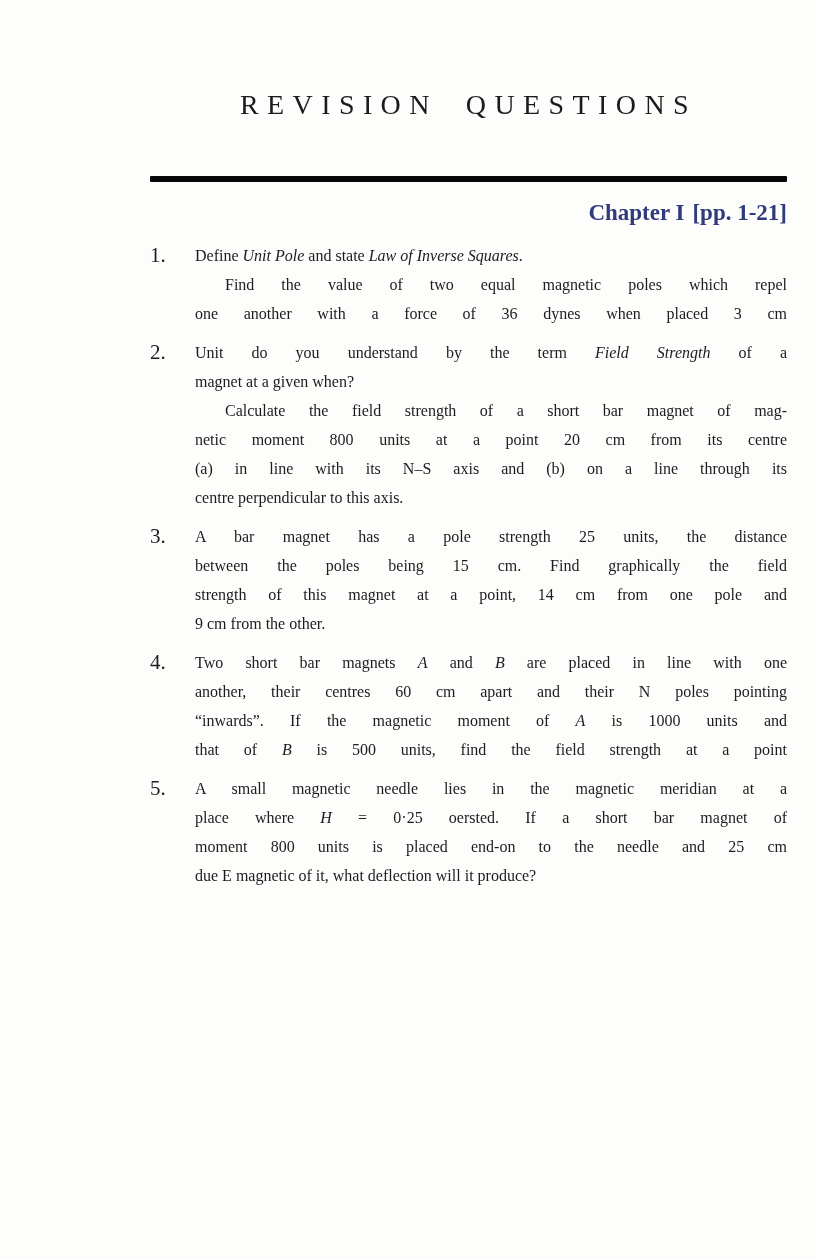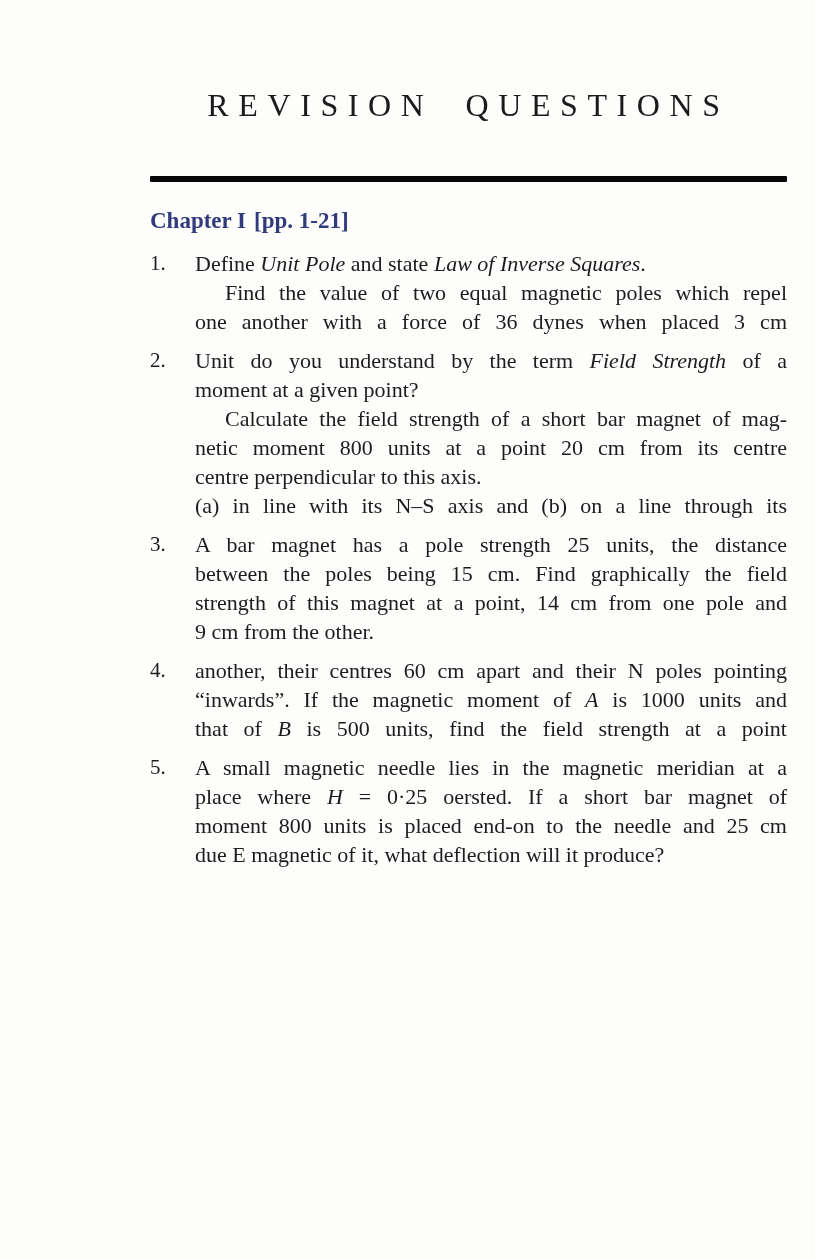--- a/index.html
+++ b/index.html
@@ -11,57 +11,58 @@
     font-family:"Liberation Serif", serif;
     color:#1c1c1c;
   }
   .page { position:relative; width:815px; height:1259px; }
 
   .content { margin-left:150px; margin-right:28px; }
 
   .page-title {
     margin-top:88px;
     text-align:center;
-    font-size:32px;
+    font-size:28px;
     line-height:34px;
     letter-spacing:0.30em;
     word-spacing:0.45em;
     color:#1b1b1b;
     font-weight:400;
   }
 
   .rule {
     margin-top:54px;
     height:6px;
     background:#070707;
     border-radius:1px;
   }
 
   .chapter-heading {
-    margin-top:25px;
+    margin-top:17px;
     font-size:23px;
     line-height:28px;
     font-weight:bold;
     color:#303a7c;
+    text-align:right;
   }
   .chapter-heading .pages { margin-left:8px; }
 
   .questions { margin-top:14px; }
 
   .question { display:flex; margin-bottom:10px; }
   .qnum {
     width:45px;
     flex:0 0 45px;
     font-size:21px;
     line-height:29px;
   }
   .qbody { flex:1 1 auto; min-width:0; }
 
   .qline {
-    font-size:22px;
+    font-size:16px;
     line-height:29px;
     text-align:justify;
     text-align-last:justify;
     white-space:normal;
   }
   .qline.last { text-align-last:left; }
   .qline.indent { text-indent:30px; }
   .qline i { font-style:italic; }
 
   
@@ -97,45 +98,46 @@
               <div class="qline indent"><span>Find the value of two equal magnetic poles which repel</span></div>
               <div class="qline"><span>one another with a force of 36 dynes when placed 3 cm</span></div>
             </div>
           </div>
         </div>
         <div class="question">
           <div class="qnum">2.</div>
           <div class="qbody">
             <div class="qpara">
               <div class="qline"><span>Unit do you understand by the term </span><i>Field Strength</i><span> of a</span></div>
-              <div class="qline last"><span>moment at a given point?</span></div>
+              <div class="qline last"><span>magnet at a given when?</span></div>
             </div>
             <div class="qpara">
               <div class="qline indent"><span>Calculate the field strength of a short bar magnet of mag-</span></div>
               <div class="qline"><span>netic moment 800 units at a point 20 cm from its centre</span></div>
+              <div class="qline"><span>(a) in line with its N–S axis and (b) on a line through its</span></div>
               <div class="qline last"><span>centre perpendicular to this axis.</span></div>
-              <div class="qline"><span>(a) in line with its N–S axis and (b) on a line through its</span></div>
             </div>
           </div>
         </div>
         <div class="question">
           <div class="qnum">3.</div>
           <div class="qbody">
             <div class="qpara">
               <div class="qline"><span>A bar magnet has a pole strength 25 units, the distance</span></div>
               <div class="qline"><span>between the poles being 15 cm. Find graphically the field</span></div>
               <div class="qline"><span>strength of this magnet at a point, 14 cm from one pole and</span></div>
               <div class="qline last"><span>9 cm from the other.</span></div>
             </div>
           </div>
         </div>
         <div class="question">
           <div class="qnum">4.</div>
           <div class="qbody">
             <div class="qpara">
+              <div class="qline"><span>Two short bar magnets </span><i>A</i><span> and </span><i>B</i><span> are placed in line with one</span></div>
               <div class="qline"><span>another, their centres 60 cm apart and their N poles pointing</span></div>
               <div class="qline"><span>“inwards”. If the magnetic moment of </span><i>A</i><span> is 1000 units and</span></div>
               <div class="qline"><span>that of </span><i>B</i><span> is 500 units, find the field strength at a point</span></div>
             </div>
           </div>
         </div>
         <div class="question">
           <div class="qnum">5.</div>
           <div class="qbody">
             <div class="qpara">

